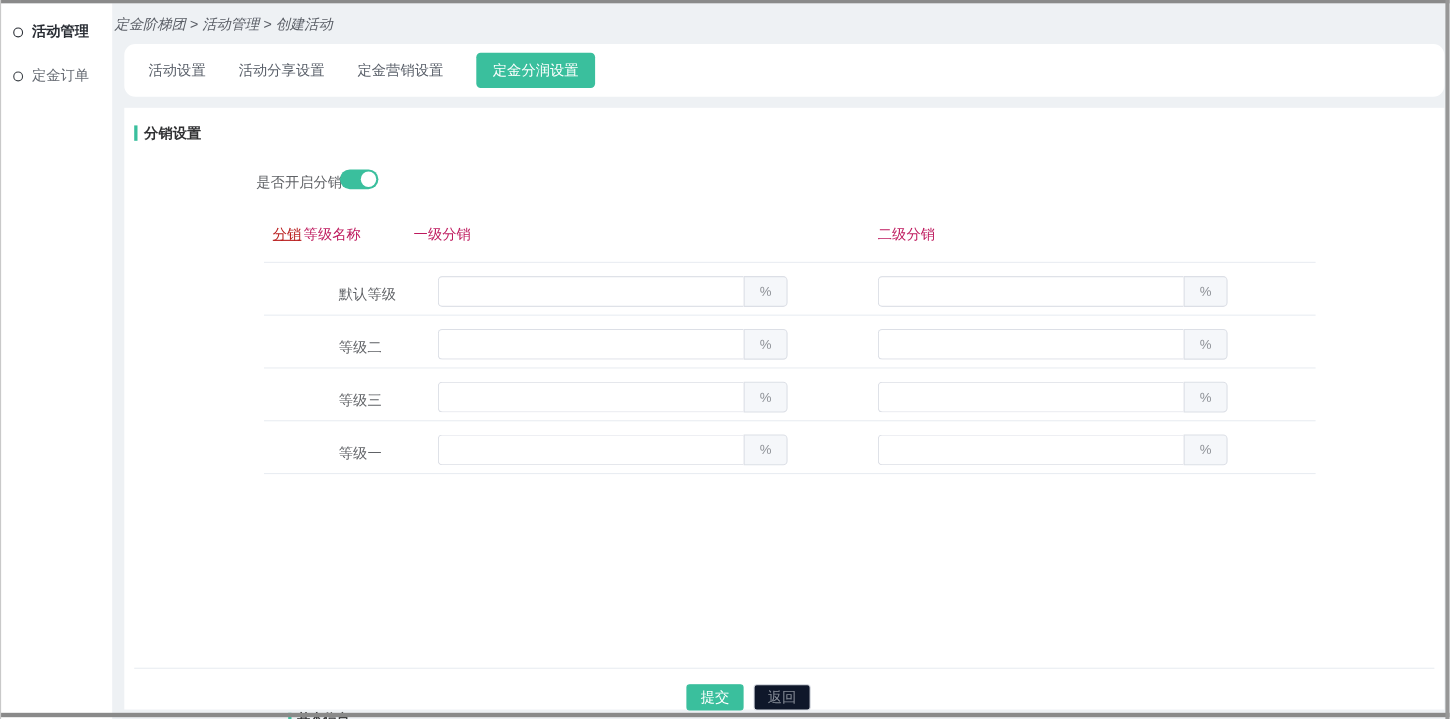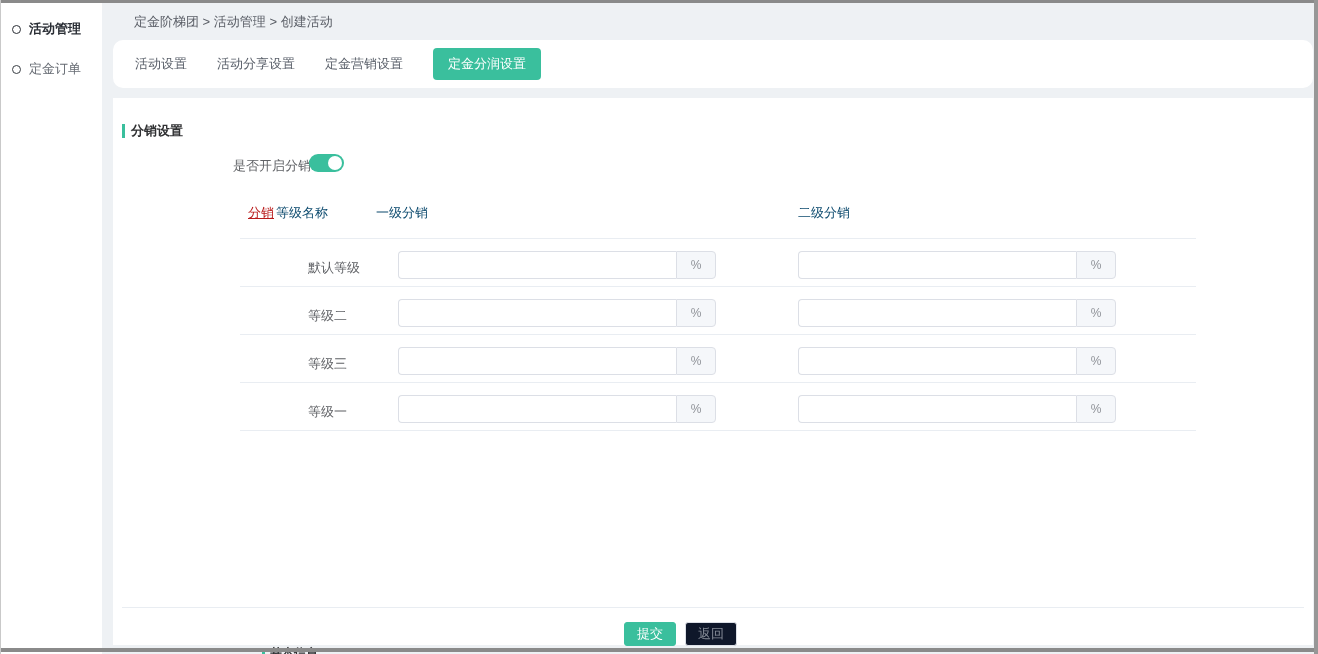--- a/index.html
+++ b/index.html
@@ -19,47 +19,47 @@
   
   .sidebar { position:absolute; left:1px; top:3px; width:101px; height:651px; background:#ffffff; }
   .side-item { display:flex; align-items:center; gap:8px; padding:11px 11px 11px 11px; cursor:pointer; }
   .side-item:first-child { margin-top:6px; }
   .ring-icon { width:9px; height:9px; border-radius:50%; border:1.5px solid #3a3f45; flex:none; }
   .side-item .lbl { font-size:13px; color:#666b73; white-space:nowrap; }
   .side-item.active .lbl { color:#2b2f36; font-weight:bold; }
   .side-item.active .ring-icon { border-color:#2b2f36; }
 
   
-  .breadcrumb { position:absolute; left:134px; top:13px; font-size:13px; color:#5a5e66; z-index:5; cursor:pointer; }
+  .breadcrumb { position:absolute; left:104px; top:13px; font-size:13px; color:#5a5e66; z-index:5; cursor:pointer;font-style:italic; }
 
   
   .tabcard {
     position:absolute; left:113px; top:40px; width:1200px; height:48px;
     background:#ffffff; display:flex; align-items:center; gap:30px; padding-left:22px;border-radius:10px;
   }
   .tab { font-size:13px; color:#595f69; cursor:pointer; white-space:nowrap; }
   .tab.active {
     background:#3abf9d; color:#ffffff; padding:7px 15px; border-radius:4px;
   }
 
   
   .maincard {
     position:absolute; left:113px; top:98px; width:1200px; height:547px;
     background:#ffffff;
   }
-  .section-hdr { position:absolute; left:9px; top:14px; display:flex; align-items:center; gap:6px;margin-top:10px; }
+  .section-hdr { position:absolute; left:9px; top:14px; display:flex; align-items:center; gap:6px; }
   .section-bar { width:3px; height:14px; background:#3abf9d; }
   .section-ttl { font-size:13px; font-weight:bold; color:#303133; }
 
   .toggle-label { position:absolute; left:120px; top:59px; font-size:13px; color:#606266; }
   .toggle { position:absolute; left:196px; top:56px; width:35px; height:18px; border-radius:9px;
             background:#3abf9d; cursor:pointer; }
   .toggle .knob { position:absolute; top:2px; right:2px; width:14px; height:14px; border-radius:50%; background:#ffffff; }
 
-  .th { position:absolute; font-size:13px; color:#0c4a6e; white-space:nowrap; }
+  .th { position:absolute; font-size:13px; color:#be185d; white-space:nowrap; }
   .th.dim { color:#b91c1c;text-decoration:underline; }
   .hdr-group  { left:135px; top:106px; }
   .hdr-name   { left:163px; top:106px; }
   .hdr-lv1    { left:263px; top:106px; }
   .hdr-lv2    { left:685px; top:106px; }
 
   .divider { position:absolute; left:127px; width:956px; height:1px; background:#e9edf2; }
   .footer-divider { position:absolute; left:9px; top:509px; width:1182px; height:1px; background:#e9edf2; }
 
   .row-label { position:absolute; left:195px; font-size:13px; color:#606266; white-space:nowrap; }

